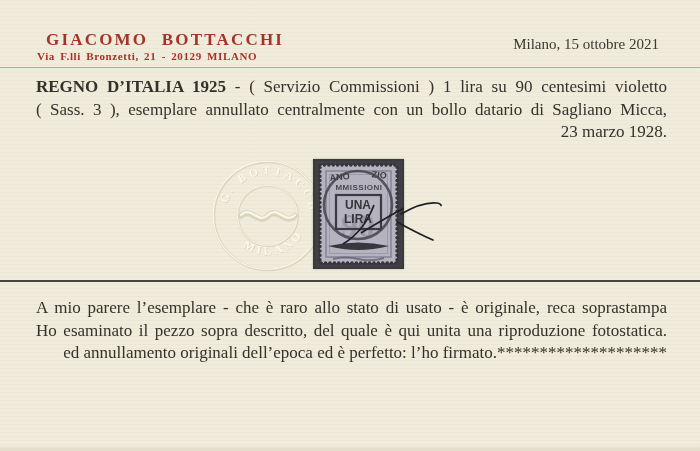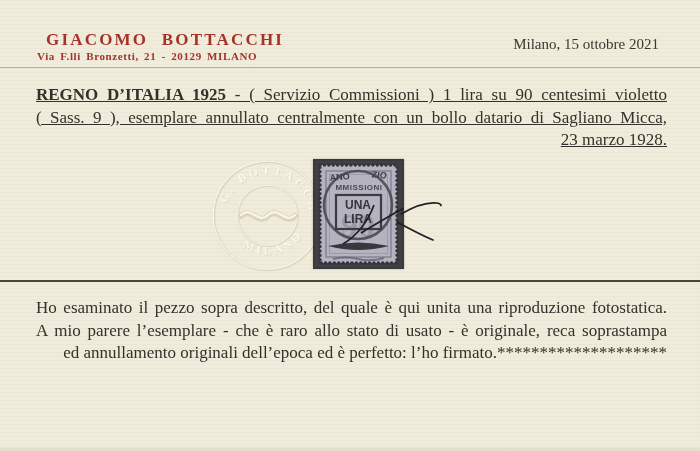--- a/index.html
+++ b/index.html
@@ -40,21 +40,21 @@
   }
   .rule-dark{
     position:absolute;left:0;top:280px;width:700px;height:2px;
     background:#46443c;
   }
   
   .para{
     position:absolute;left:36px;width:631px;
     color:#33312c;font-size:17px;line-height:22.5px;
   }
-  .para1{top:84px;text-decoration:underline;}
+  .para1{top:76px;}
   .para2{top:297px;}
   .jline{text-align:justify;text-align-last:justify;white-space:normal;}
   .lline{text-align:right;}
   .bold{font-weight:bold;}
   
   .seal{position:absolute;left:208px;top:156px;width:120px;height:120px;}
   .stamp-photo{position:absolute;left:313px;top:159px;width:91px;height:110px;box-shadow:0 0 2px rgba(60,55,40,0.35);}
   .pen-out{position:absolute;left:395px;top:192px;width:60px;height:55px;}
 </style>
 </head>
@@ -62,21 +62,21 @@
 
 <div class="paper">
 
   <div class="h-name">GIACOMO BOTTACCHI</div>
   <div class="h-addr">Via F.lli Bronzetti, 21 - 20129 MILANO</div>
   <div class="h-date">Milano, 15 ottobre 2021</div>
   <div class="rule-red"></div>
 
   <div class="para para1">
     <div class="jline"><span class="bold">REGNO D’ITALIA 1925</span><span> - ( Servizio Commissioni ) 1 lira su 90 centesimi violetto</span></div>
-    <div class="jline">( Sass. 9 ), esemplare annullato centralmente con un bollo datario di Sagliano Micca,</div>
+    <div class="jline">( Sass. 3 ), esemplare annullato centralmente con un bollo datario di Sagliano Micca,</div>
     <div class="lline">23 marzo 1928.</div>
   </div>
 
   <svg class="seal" viewBox="0 0 120 120" aria-hidden="true">
     <defs>
       <path id="sealTopPath" d="M 17,62 A 43,43 0 0 1 103,62" fill="none"></path>
       <path id="sealBottomPath" d="M 23,76 A 41,41 0 0 0 97,76" fill="none"></path>
     </defs>
     <g>
       <circle cx="60" cy="60" r="54" fill="none" stroke="#ddd6bf" stroke-width="2.6"></circle>
@@ -124,18 +124,18 @@
   </svg>
 
   <svg class="pen-out" viewBox="0 0 60 55" aria-hidden="true">
     <path d="M 6,22 C 18,15 32,10 42,11 C 45,11.4 46,12.5 46,13.5" fill="none" stroke="#1f1f24" stroke-width="1.7" stroke-linecap="round"></path>
     <path d="M 2,30 C 13,36 26,43 38,48" fill="none" stroke="#1f1f24" stroke-width="1.7" stroke-linecap="round"></path>
   </svg>
 
   <div class="rule-dark"></div>
 
   <div class="para para2">
+    <div class="jline">A mio parere l’esemplare - che è raro allo stato di usato - è originale, reca soprastampa</div>
     <div class="jline">Ho esaminato il pezzo sopra descritto, del quale è qui unita una riproduzione fotostatica.</div>
-    <div class="jline">A mio parere l’esemplare - che è raro allo stato di usato - è originale, reca soprastampa</div>
     <div class="lline">ed annullamento originali dell’epoca ed è perfetto: l’ho firmato.********************</div>
   </div>
 
 </div>
 
 </body></html>

